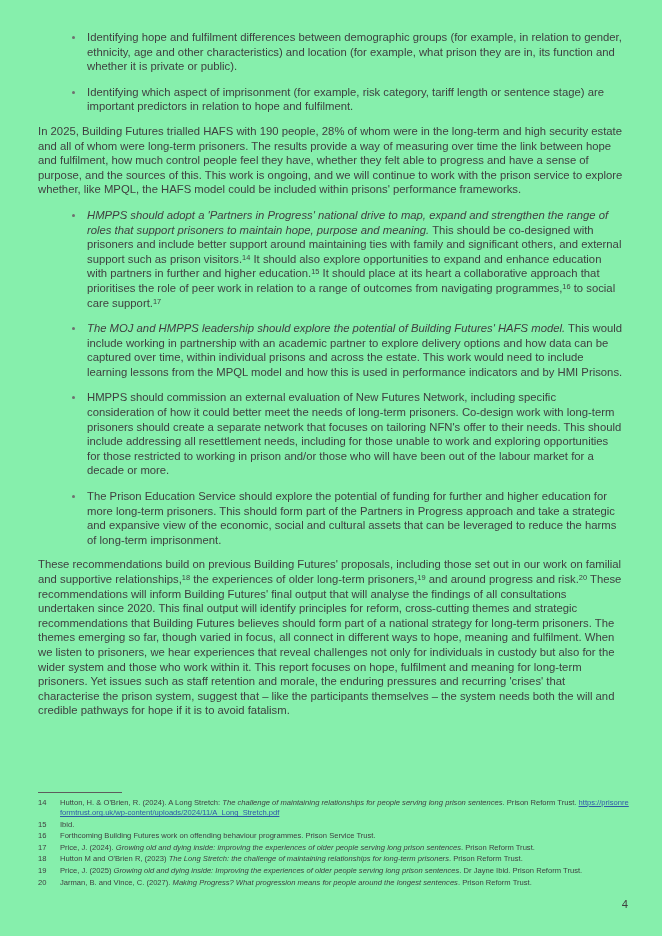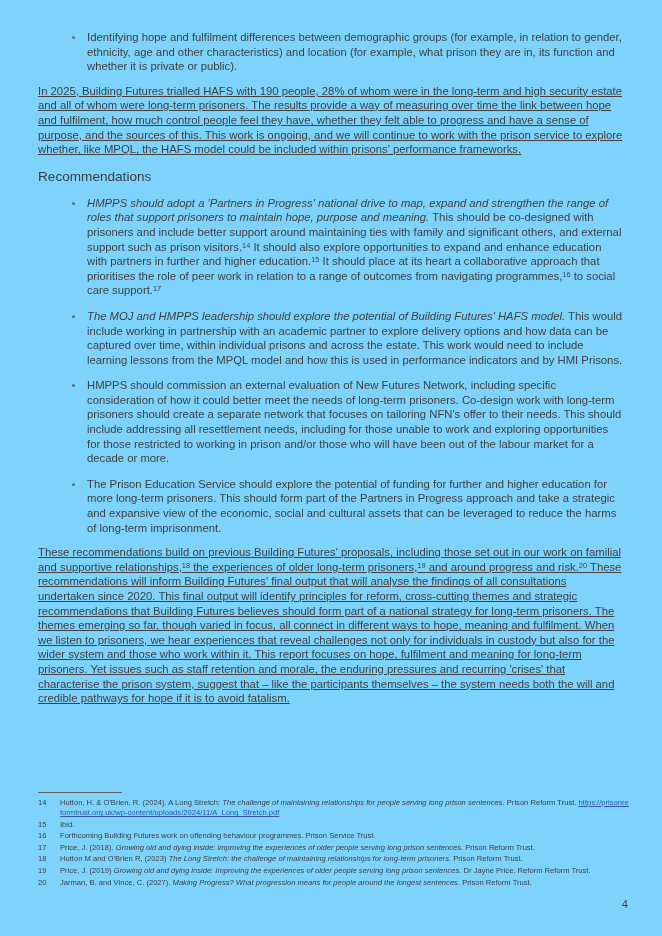--- a/index.html
+++ b/index.html
@@ -4,39 +4,38 @@
 <style>
   html, body {
     margin: 0;
     padding: 0;
     background: #ffffff;
   }
   .page {
     position: relative;
     width: 662px;
     height: 936px;
-    background: #7dd3fc;
+    background: #86efac;
     font-family: "Liberation Sans", sans-serif;
     color: #3a3a3a;
     overflow: hidden;
     box-sizing: border-box;
   }
   .content {
     position: absolute;
     left: 38px;
     top: 30px;
     width: 586px;
   }
   p.body-para {
     margin: 8px 0 11px 0;
     font-size: 11.3px;
     line-height: 14.6px;
     color: #404040;
     text-align: left;
-    text-decoration: underline;
   }
   h2.section-heading {
     margin: 9px 0 11px 0;
     font-size: 13.6px;
     line-height: 17px;
     font-weight: 400;
     color: #3d3d3d;
   }
   ul.bullets {
     list-style: none;
@@ -115,25 +114,27 @@
 <body>
 
 <div class="page">
 
   <div class="content">
 
     <ul class="bullets">
       <li>
         <span>Identifying hope and fulfilment differences between demographic groups (for example, in relation to gender, ethnicity, age and other characteristics) and location (for example, what prison they are in, its function and whether it is private or public).</span>
       </li>
+      <li>
+        <span>Identifying which aspect of imprisonment (for example, risk category, tariff length or sentence stage) are important predictors in relation to hope and fulfilment.</span>
+      </li>
     </ul>
 
     <p class="body-para">In 2025, Building Futures trialled HAFS with 190 people, 28% of whom were in the long-term and high security estate and all of whom were long-term prisoners. The results provide a way of measuring over time the link between hope and fulfilment, how much control people feel they have, whether they felt able to progress and have a sense of purpose, and the sources of this. This work is ongoing, and we will continue to work with the prison service to explore whether, like MPQL, the HAFS model could be included within prisons' performance frameworks.</p>
 
-    <h2 class="section-heading">Recommendations</h2>
 
 
     <ul class="bullets">
 
       <li>
         <span class="lead-em">HMPPS should adopt a 'Partners in Progress' national drive to map, expand and strengthen the range of roles that support prisoners to maintain hope, purpose and meaning.</span><span> This should be co-designed with prisoners and include better support around maintaining ties with family and significant others, and external support such as prison visitors.</span><sup>14</sup><span> It should also explore opportunities to expand and enhance education with partners in further and higher education.</span><sup>15</sup><span>  It should place at its heart a collaborative approach that prioritises the role of peer work in relation to a range of outcomes from navigating programmes,</span><sup>16</sup><span> to social care support.</span><sup>17</sup>
       </li>
 
       <li>
         <span class="lead-em">The MOJ and HMPPS leadership should explore the potential of Building Futures' HAFS model.</span><span> This would include working in partnership with an academic partner to explore delivery options and how data can be captured over time, within individual prisons and across the estate. This work would need to include learning lessons from the MPQL model and how this is used in performance indicators and by HMI Prisons.</span>
@@ -166,31 +167,31 @@
       <div class="fn-text"><span>Ibid.</span><i></i><span></span></div>
     </div>
 
     <div class="fn-row">
       <div class="fn-num">16</div>
       <div class="fn-text"><span>Forthcoming Building Futures work on offending behaviour programmes. Prison Service Trust.</span><i></i><span></span></div>
     </div>
 
     <div class="fn-row">
       <div class="fn-num">17</div>
-      <div class="fn-text"><span>Price, J. (2018). </span><i>Growing old and dying inside: improving the experiences of older people serving long prison sentences</i><span>. Prison Reform Trust.</span></div>
+      <div class="fn-text"><span>Price, J. (2024). </span><i>Growing old and dying inside: improving the experiences of older people serving long prison sentences</i><span>. Prison Reform Trust.</span></div>
     </div>
 
     <div class="fn-row">
       <div class="fn-num">18</div>
       <div class="fn-text"><span>Hutton M and O'Brien R, (2023) </span><i>The Long Stretch: the challenge of maintaining relationships for long-term prisoners</i><span>. Prison Reform Trust.</span></div>
     </div>
 
     <div class="fn-row">
       <div class="fn-num">19</div>
-      <div class="fn-text"><span>Price, J. (2019) </span><i>Growing old and dying inside: Improving the experiences of older people serving long prison sentences</i><span>. Dr Jayne Price. Reform Reform Trust.</span></div>
+      <div class="fn-text"><span>Price, J. (2025) </span><i>Growing old and dying inside: Improving the experiences of older people serving long prison sentences</i><span>. Dr Jayne Ibid. Prison Reform Trust.</span></div>
     </div>
 
     <div class="fn-row">
       <div class="fn-num">20</div>
       <div class="fn-text"><span>Jarman, B. and Vince, C. (2027). </span><i>Making Progress? What progression means for people around the longest sentences</i><span>. Prison Reform Trust.</span></div>
     </div>
 
   </div>
 
   <div class="page-number">4</div>

